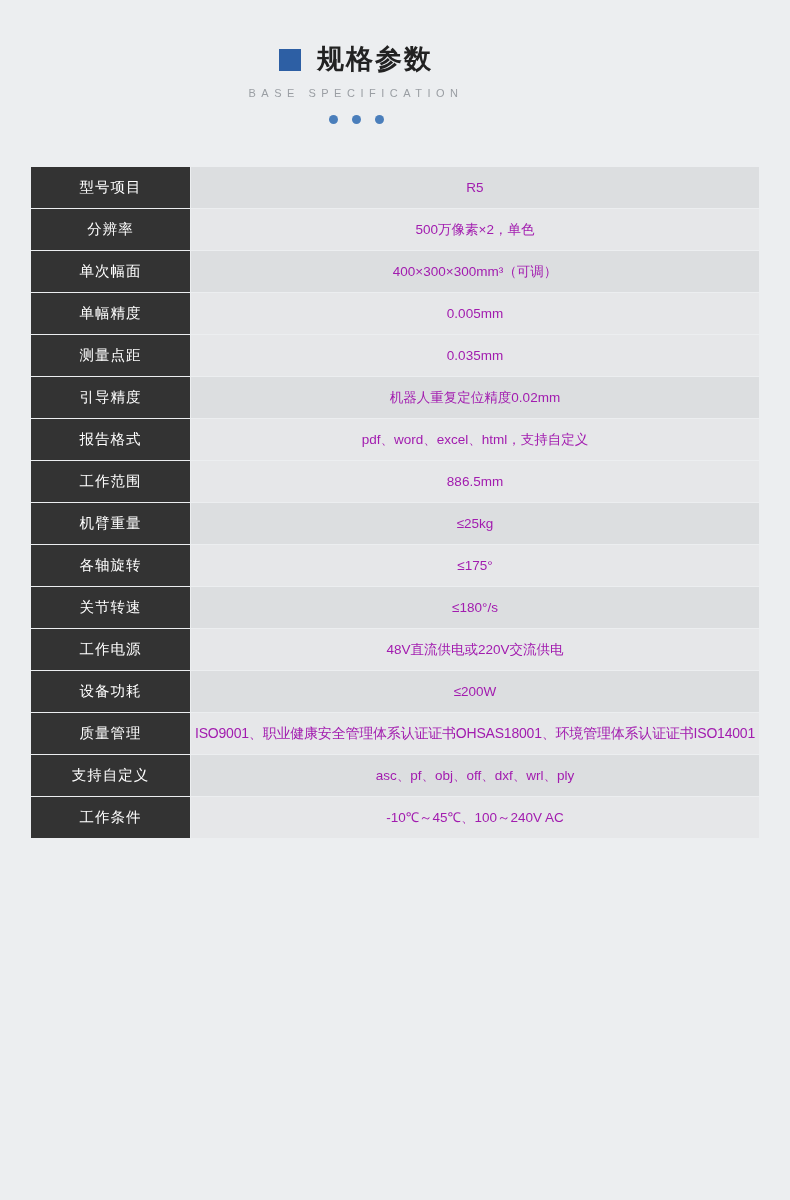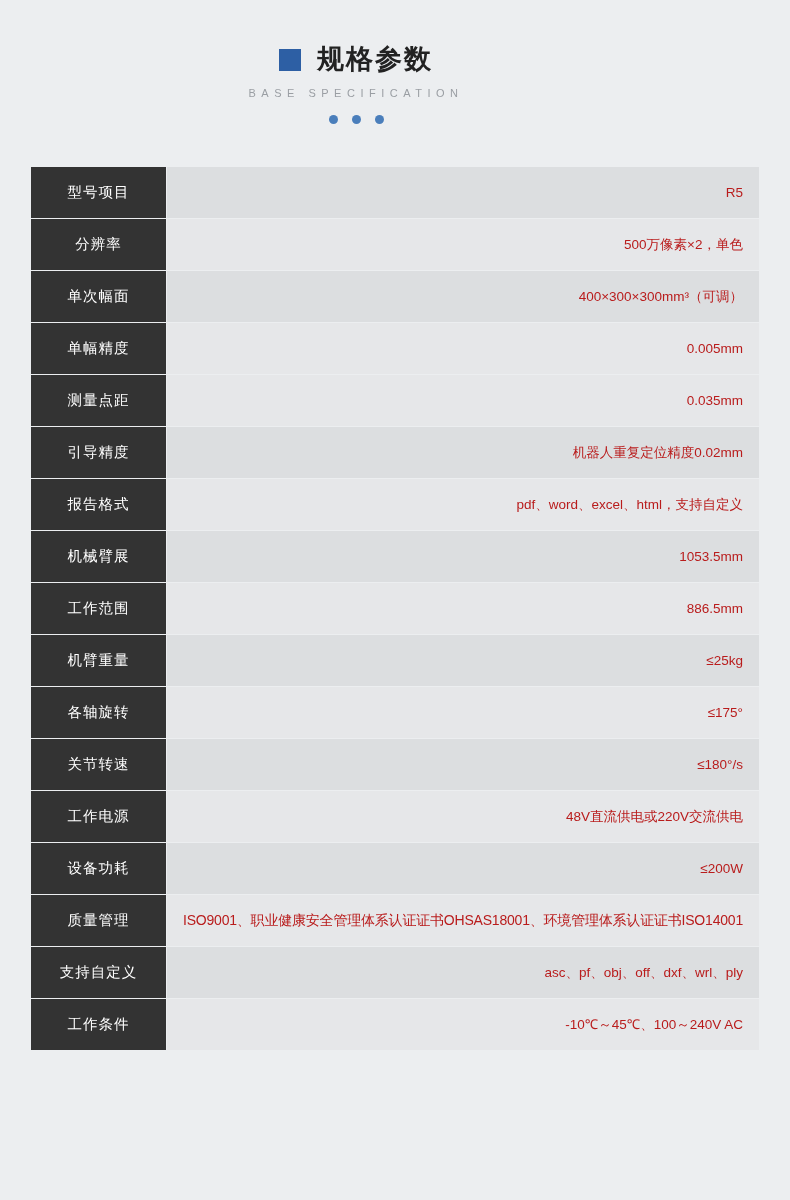--- a/index.html
+++ b/index.html
@@ -70,39 +70,38 @@
     left: 31px;
     top: 166px;
     width: 728px;
     border-collapse: separate;
     border-spacing: 0 1px;
   }
   .spec-table tr {
     height: 41px;
   }
   .spec-table td {
-    padding: 16px;
+    padding: 0;
     vertical-align: middle;
     text-align: center;
   }
   td.label {
     width: 159px;
     background: #333333;
     color: #ffffff;
     font-size: 14.5px;
     letter-spacing: 1px;
     border-right: 1px solid #eceef0;
   }
   td.value {
     background: #dcdee0;
-    color: #b91c1c;
+    color: #a21caf;
     font-size: 13.5px;
     white-space: nowrap;
     overflow: hidden;
-    text-align: right;
   }
   tr.alt td.value {
     background: #e6e7e9;
   }
   td.value.small {
     font-size: 14px;
     letter-spacing: -0.2px;
   }
 </style>
 </head>
@@ -146,24 +145,20 @@
         <td class="value">0.035mm</td>
       </tr>
       <tr>
         <td class="label">引导精度</td>
         <td class="value">机器人重复定位精度0.02mm</td>
       </tr>
       <tr class="alt">
         <td class="label">报告格式</td>
         <td class="value">pdf、word、excel、html，支持自定义</td>
       </tr>
-      <tr>
-        <td class="label">机械臂展</td>
-        <td class="value">1053.5mm</td>
-      </tr>
       <tr class="alt">
         <td class="label">工作范围</td>
         <td class="value">886.5mm</td>
       </tr>
       <tr>
         <td class="label">机臂重量</td>
         <td class="value">≤25kg</td>
       </tr>
       <tr class="alt">
         <td class="label">各轴旋转</td>

